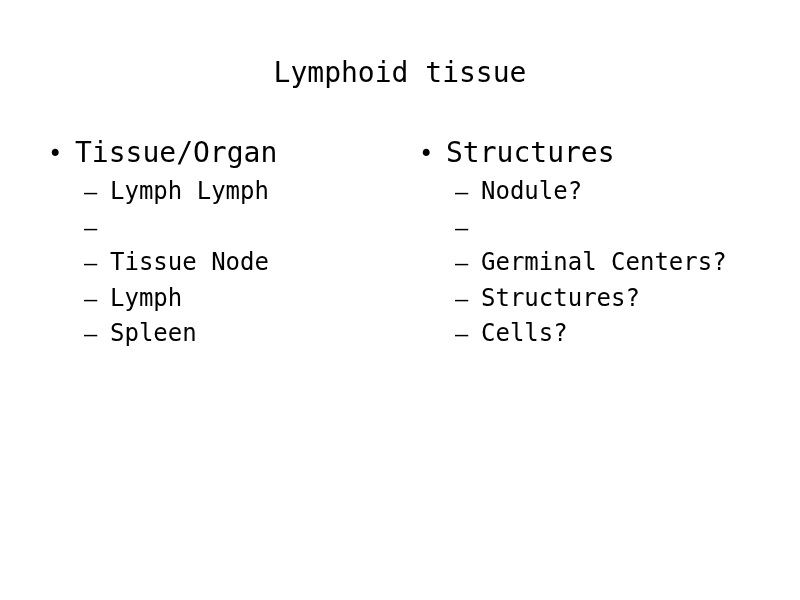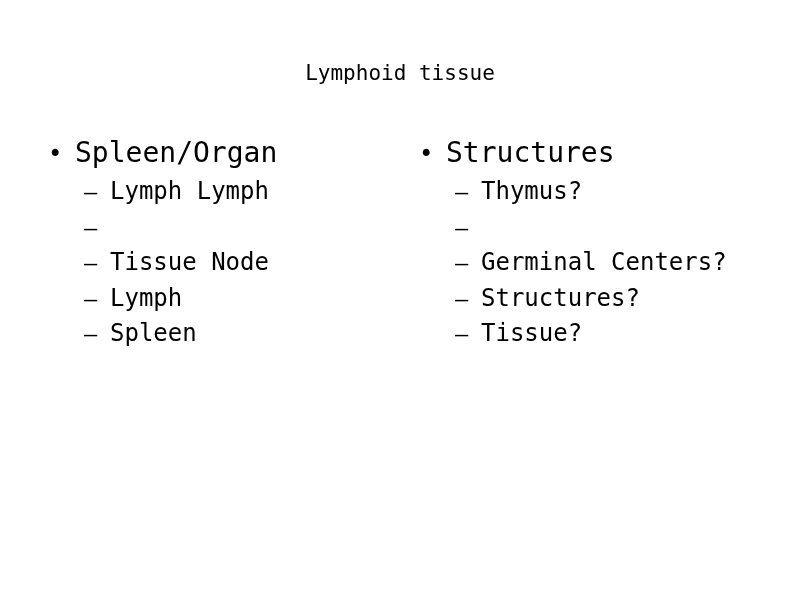--- a/index.html
+++ b/index.html
@@ -15,21 +15,21 @@
     color: #000000;
     font-family: "DejaVu Sans Mono", "Liberation Mono", monospace;
     overflow: hidden;
   }
   .title {
     position: absolute;
     top: 59px;
     left: 0;
     width: 100%;
     text-align: center;
-    font-size: 21px;
+    font-size: 28px;
     line-height: 28px;
     white-space: pre;
   }
   .col {
     position: absolute;
     top: 133px;
   }
   .col-left  { left: 48px; }
   .col-right { left: 419px; }
   .heading-row {
@@ -61,21 +61,21 @@
 </head>
 <body>
 
 <div class="slide">
 
   <div class="title">Lymphoid tissue</div>
 
   <div class="col col-left">
     <div class="heading-row">
       <span class="bullet">•</span>
-      <span>Spleen/Organ</span>
+      <span>Tissue/Organ</span>
     </div>
     <div>
       <div class="sub-item">
         <span class="dash">–</span>
         <span>Lymph Lymph</span>
       </div>
       <div class="sub-item">
         <span class="dash">–</span>
       </div>
       <div class="sub-item">
@@ -94,33 +94,33 @@
   </div>
 
   <div class="col col-right">
     <div class="heading-row">
       <span class="bullet">•</span>
       <span>Structures</span>
     </div>
     <div>
       <div class="sub-item">
         <span class="dash">–</span>
-        <span>Thymus?</span>
+        <span>Nodule?</span>
       </div>
       <div class="sub-item">
         <span class="dash">–</span>
       </div>
       <div class="sub-item">
         <span class="dash">–</span>
         <span>Germinal Centers?</span>
       </div>
       <div class="sub-item">
         <span class="dash">–</span>
         <span>Structures?</span>
       </div>
       <div class="sub-item">
         <span class="dash">–</span>
-        <span>Tissue?</span>
+        <span>Cells?</span>
       </div>
     </div>
   </div>
 
 </div>
 
 </body></html>

